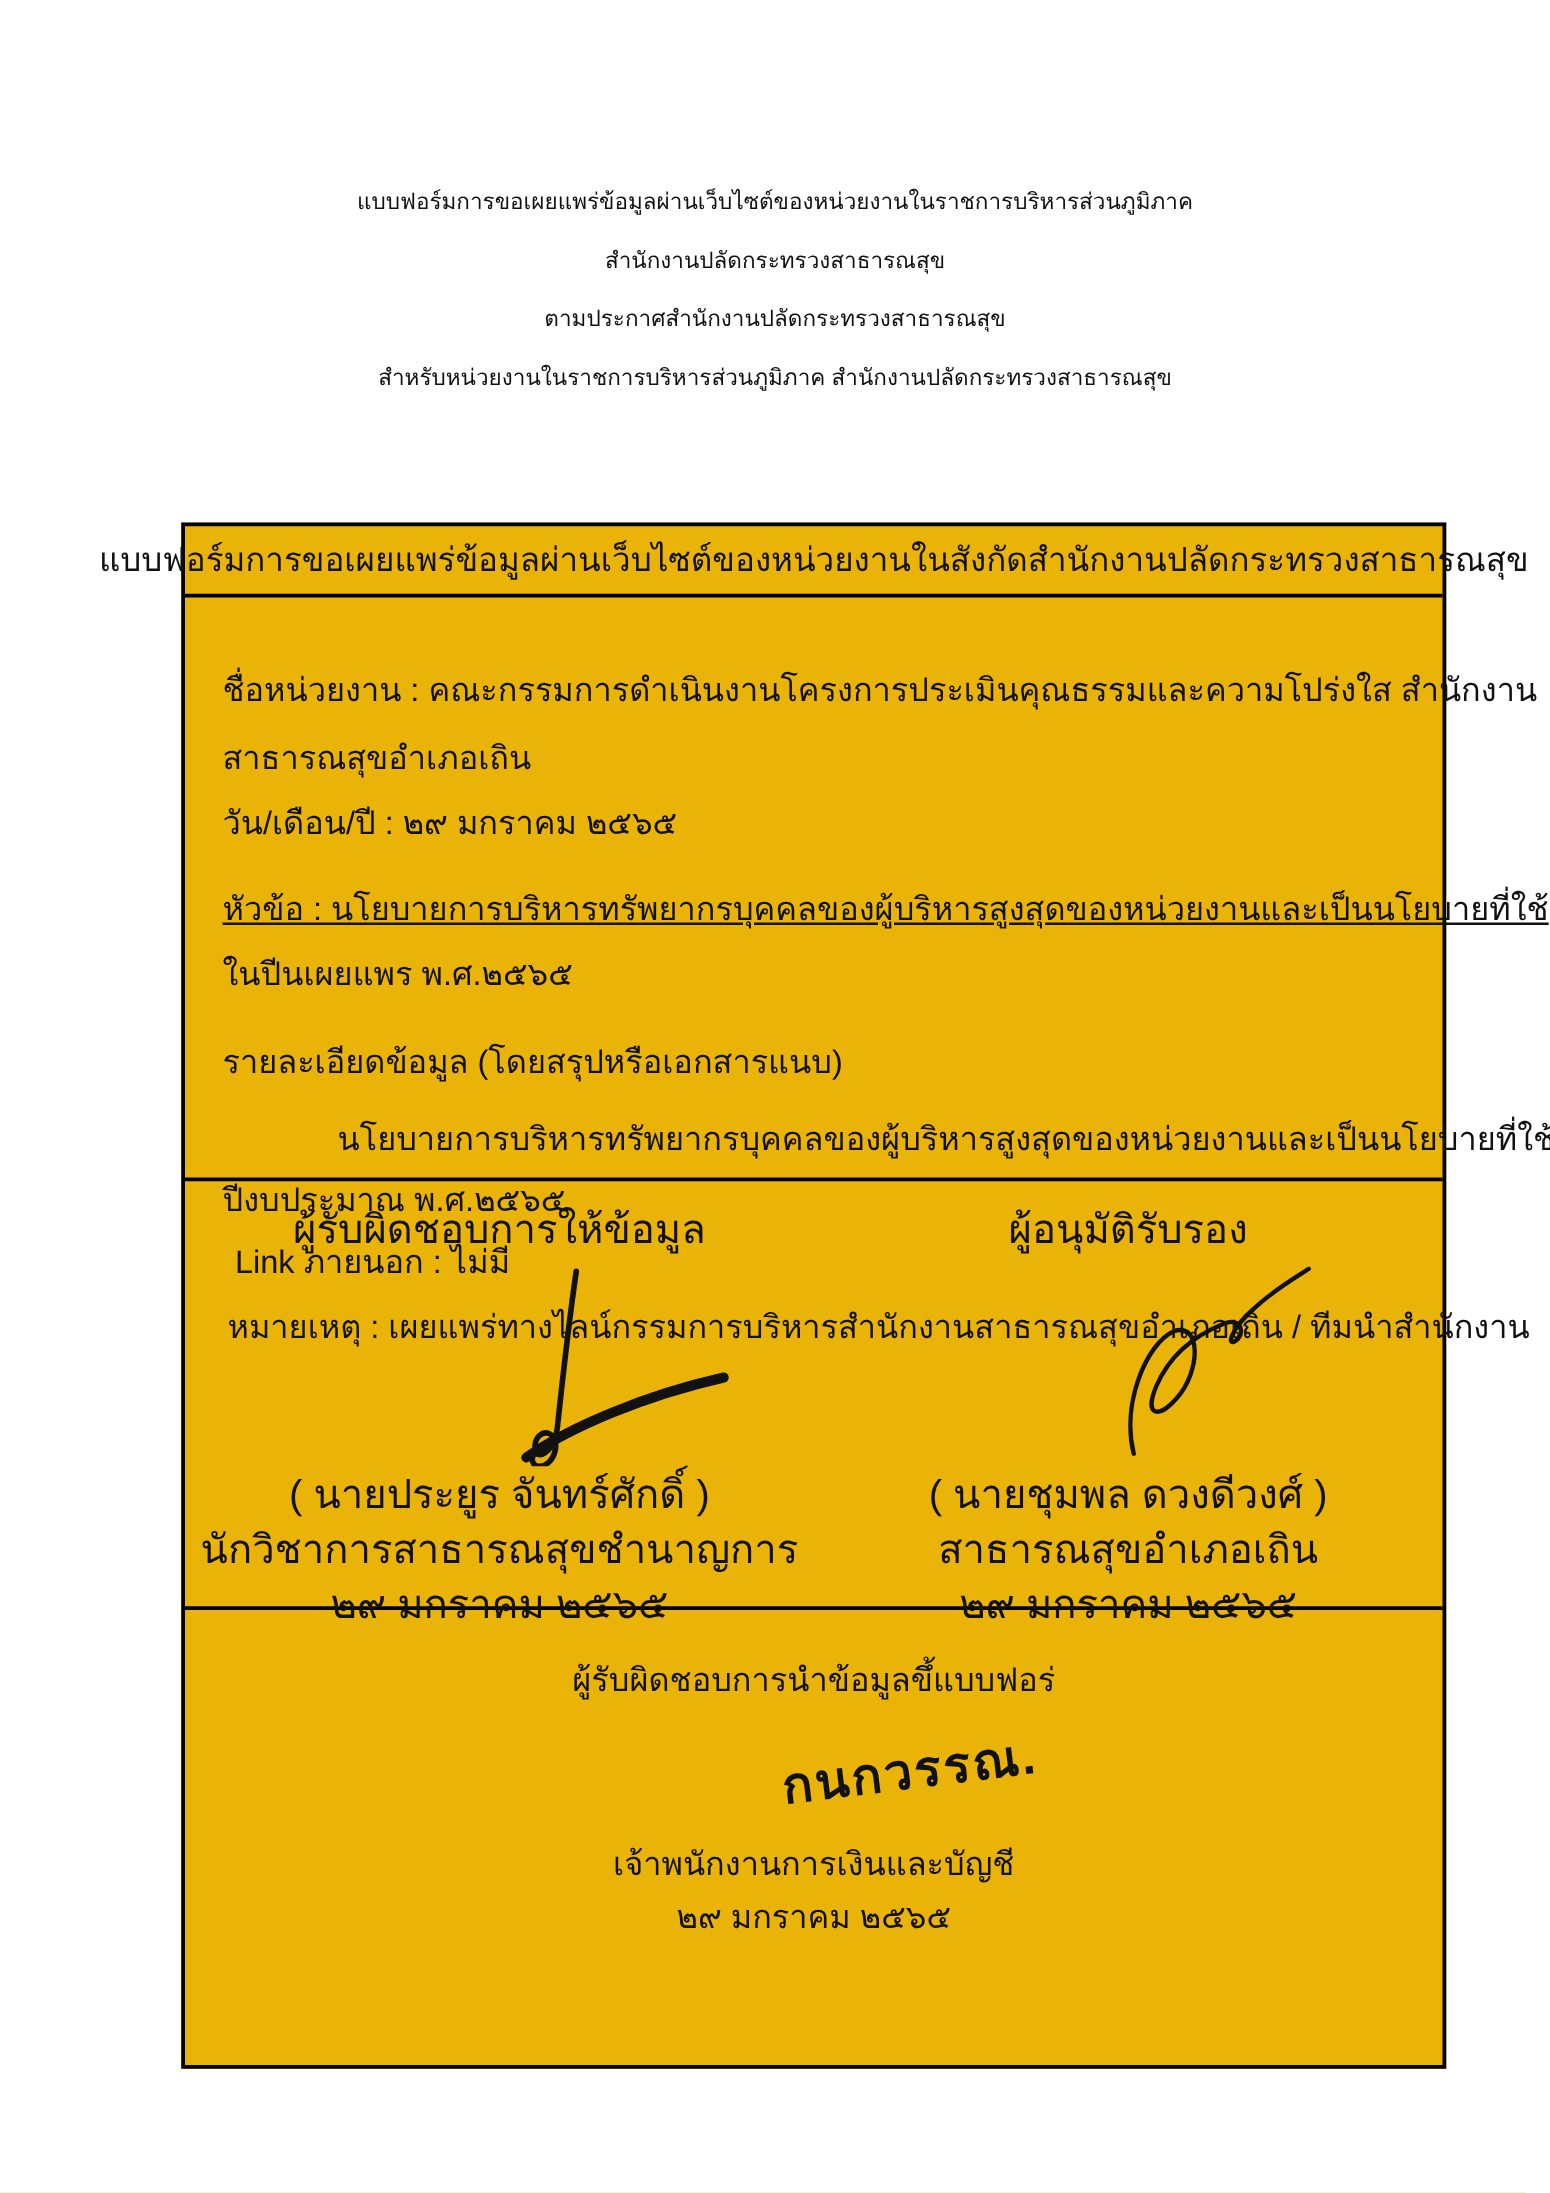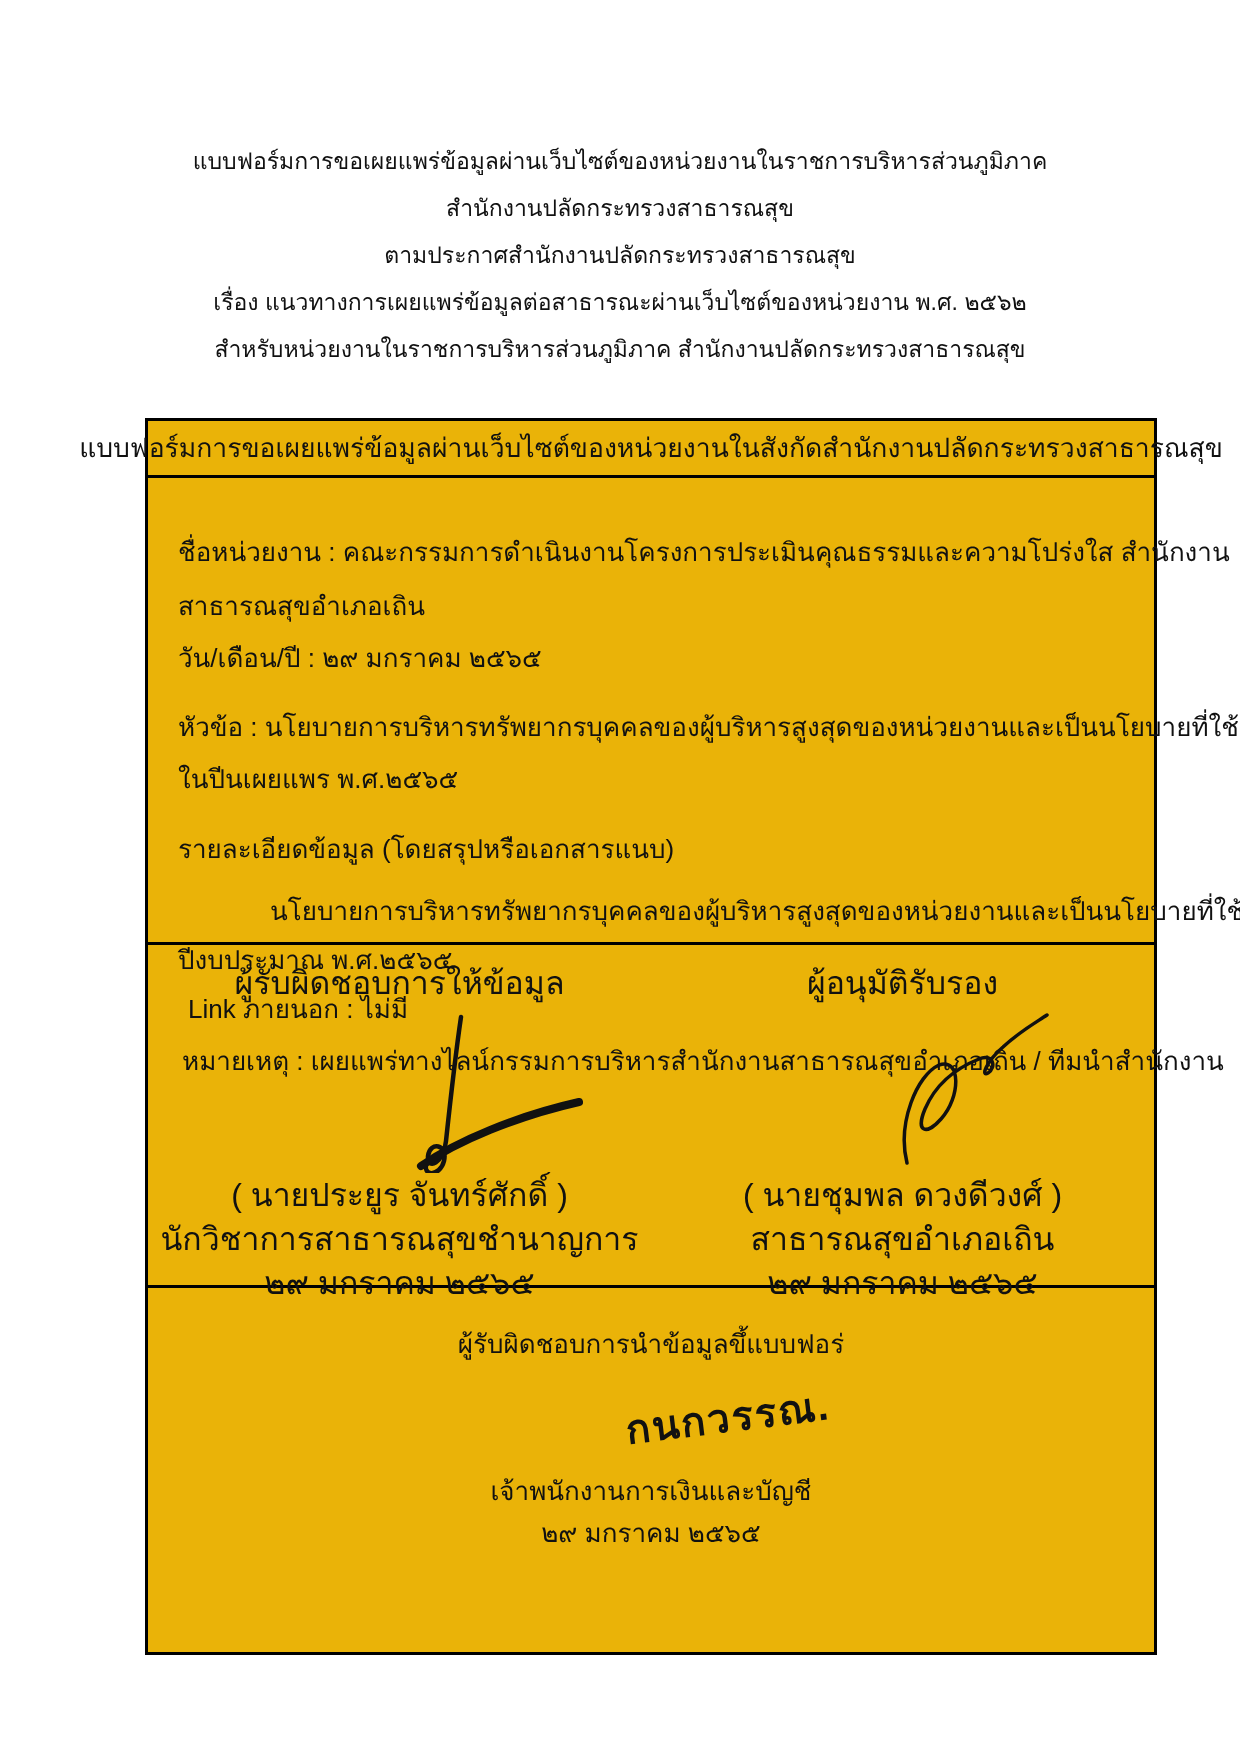--- a/index.html
+++ b/index.html
@@ -11,21 +11,21 @@
     color:#111111;
     overflow:hidden;
   }
   
   .doc-header{
     position:absolute;
     left:145px;top:138px;width:950px;
     text-align:center;
   }
   .doc-header .hline{
-    font-size:23px;
+    font-size:18px;
     line-height:47px;
     white-space:nowrap;
   }
   
   .form-box{
     position:absolute;
     left:145px;top:418px;
     width:1012px;height:1237px;
     border:3px solid #000000;
     box-sizing:border-box;
@@ -47,21 +47,21 @@
     font-size:26px;
   }
   .box-content p{
     margin:12px;
     white-space:nowrap;
     line-height:40px;
   }
   .p-agency1{padding-top:42px;}
   .p-agency2{margin-top:14px !important;}
   .p-date{margin-top:0px !important;}
-  .p-topic1{margin-top:29px !important;}
+  .p-topic1{margin-top:29px !important;text-decoration:underline;}
   .p-topic2{margin-top:7px !important;}
   .p-details-label{margin-top:30px !important;}
   .p-details1{margin-top:22px !important;padding-left:92px;}
   .p-details2{margin-left:-14px;line-height:34px !important;}
   .p-link{margin-top:10px !important;padding-left:10px;}
   .p-note{margin-top:2px !important;padding-left:4px;}
   
   .sign-row{
     height:343px;
     border-top:3px solid #000000;
@@ -111,21 +111,20 @@
 </style>
 </head>
 <body>
 
 <div class="page">
 
   <div class="doc-header">
     <div class="hline">แบบฟอร์มการขอเผยแพร่ข้อมูลผ่านเว็บไซต์ของหน่วยงานในราชการบริหารส่วนภูมิภาค</div>
     <div class="hline">สำนักงานปลัดกระทรวงสาธารณสุข</div>
     <div class="hline">ตามประกาศสำนักงานปลัดกระทรวงสาธารณสุข</div>
-    <div class="hline">เรื่อง แนวทางการเผยแพร่ข้อมูลต่อสาธารณะผ่านเว็บไซต์ของหน่วยงาน พ.ศ. ๒๕๖๒</div>
     <div class="hline">สำหรับหน่วยงานในราชการบริหารส่วนภูมิภาค สำนักงานปลัดกระทรวงสาธารณสุข</div>
   </div>
 
   <div class="form-box">
 
     <div class="box-title-row">
       <span class="t">แบบฟอร์มการขอเผยแพร่ข้อมูลผ่านเว็บไซต์ของหน่วยงานในสังกัดสำนักงานปลัดกระทรวงสาธารณสุข</span>
     </div>
 
     <div class="box-content">

